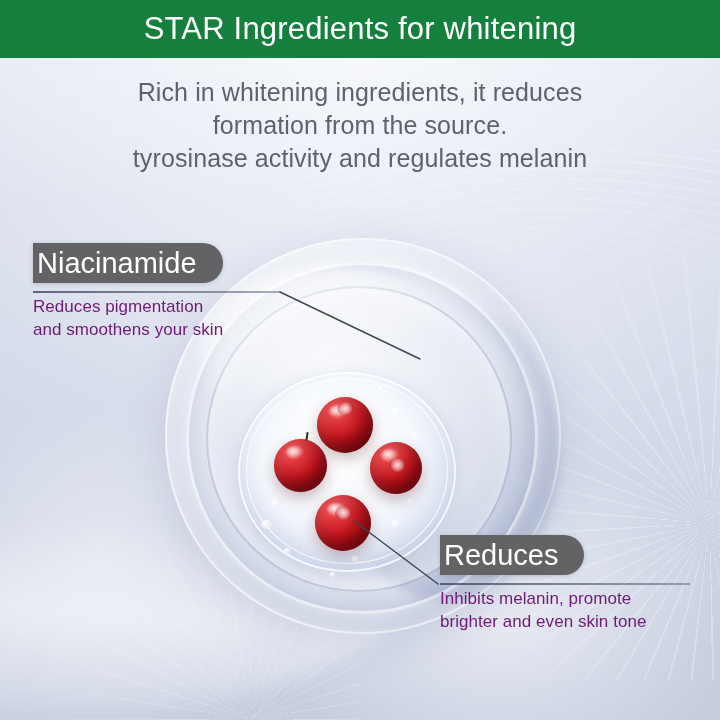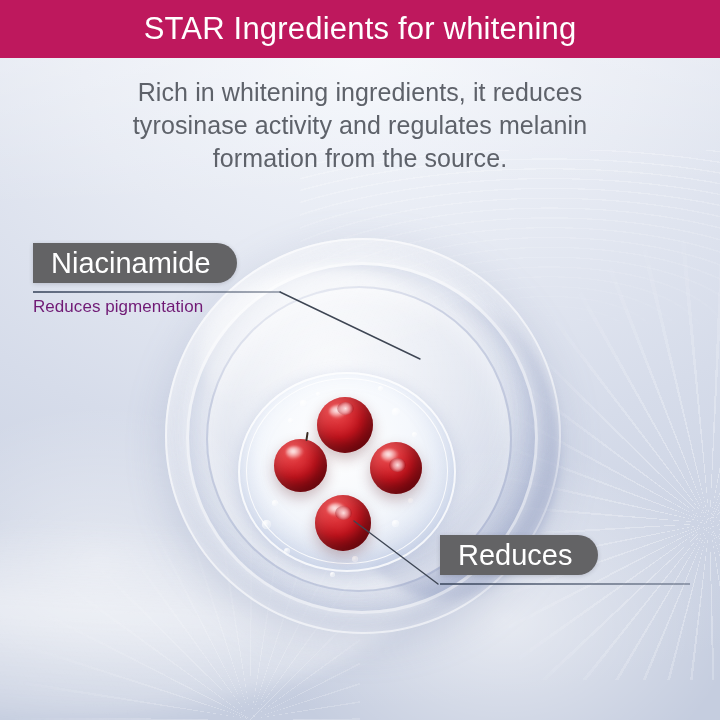--- a/index.html
+++ b/index.html
@@ -151,42 +151,42 @@
   }
   .calyx{
     position:absolute; border-radius:50%;
     background: radial-gradient(circle at 50% 50%, rgba(255,235,235,.92) 0%, rgba(240,180,185,.7) 38%, rgba(150,20,30,.35) 72%, rgba(150,20,30,0) 100%);
   }
   .stem{ position:absolute; width:2px; background:#3a2a22; border-radius:1px; }
 
   
   .header{
     position:absolute; left:0; top:0; width:720px; height:58px;
-    background:#be185d;
+    background:#15803d;
     display:flex; align-items:center; justify-content:center;
   }
   .header-title{
     color:#ffffff; font-size:31px; font-weight:400; letter-spacing:.2px;
     white-space:nowrap;
   }
 
   .subtitle{
     position:absolute; left:0; top:76px; width:720px;
     text-align:center; color:#5e626a; font-size:25px; line-height:33px;
     letter-spacing:.1px;
   }
   .subtitle div{ white-space:nowrap; }
 
   
   .badge{
     position:absolute; height:40px;
     background:#636365;
     border-radius:0 22px 22px 0;
     display:flex; align-items:center;
-    padding:0 26px 0 18px;
+    padding:0 26px 0 4px;
     box-shadow:0 1px 4px rgba(60,66,84,.22);
   }
   .badge span{
     color:#ffffff; font-size:29px; font-weight:400; line-height:1;
     white-space:nowrap;
   }
   .rule{
     position:absolute; height:1.5px;
     background:linear-gradient(90deg, rgba(70,82,104,.85), rgba(70,82,104,.45));
   }
@@ -251,30 +251,35 @@
   <svg class="leader" width="720" height="720" viewBox="0 0 720 720" style="left:0;top:0;">
     <polyline points="354,521 438,584" fill="none" stroke="#3e4654" stroke-width="1.4" stroke-linecap="round"></polyline>
   </svg>
 
   <div class="header">
     <div class="header-title">STAR Ingredients for whitening</div>
   </div>
 
   <div class="subtitle">
     <div>Rich in whitening ingredients, it reduces</div>
+    <div>formation from the source.</div>
     <div>tyrosinase activity and regulates melanin</div>
-    <div>formation from the source.</div>
   </div>
 
   <div class="badge" style="left:33px;top:243px;">
     <span>Niacinamide</span>
   </div>
   <div class="rule" style="left:33px;top:291px;width:248px;"></div>
   <div class="desc" style="left:33px;top:295px;">
     <div>Reduces pigmentation</div>
+    <div>and smoothens your skin</div>
   </div>
 
   <div class="badge" style="left:440px;top:535px;">
     <span>Reduces</span>
   </div>
   <div class="rule" style="left:440px;top:583px;width:250px;"></div>
+  <div class="desc right" style="left:440px;top:587px;">
+    <div>Inhibits melanin, promote</div>
+    <div>brighter and even skin tone</div>
+  </div>
 
 </div>
 
 </body></html>

